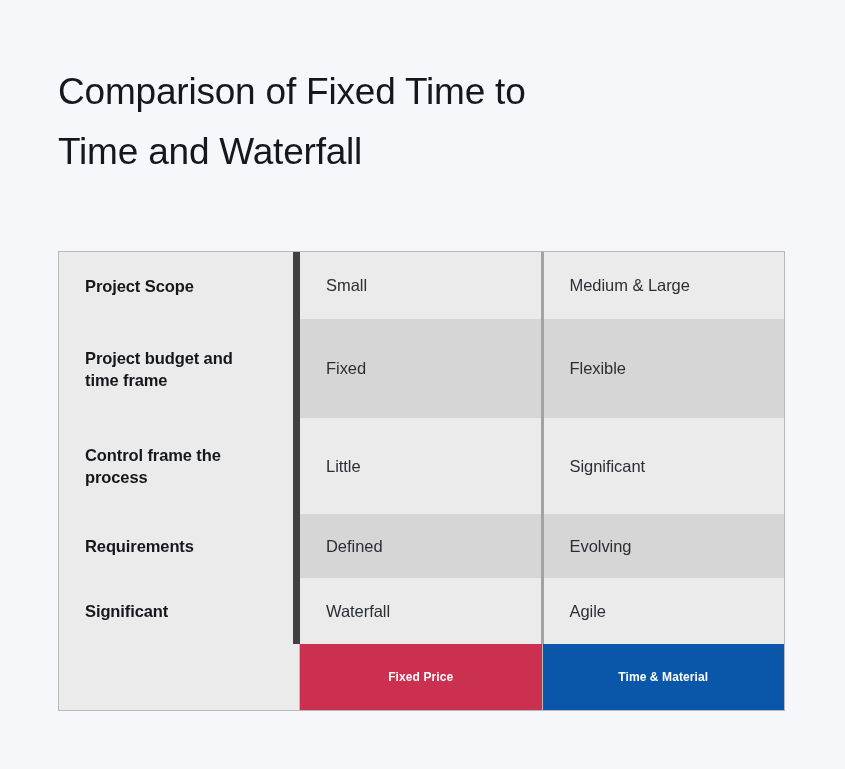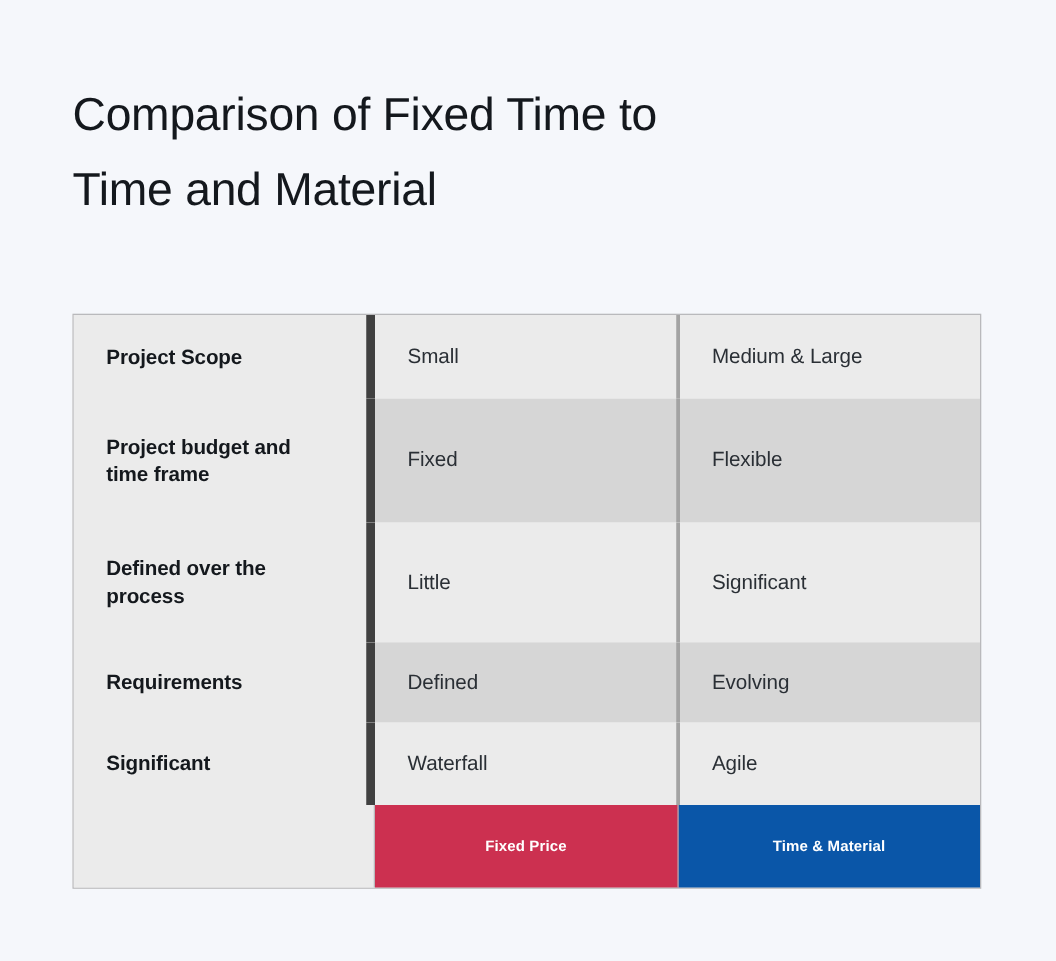--- a/index.html
+++ b/index.html
@@ -136,41 +136,41 @@
     border-right: 1px solid #b9b9bc;
   }
 </style>
 </head>
 <body style="background: rgb(245, 247, 251);">
 
 <div class="page">
 
   <div class="title-block">
     <div class="title-line">Comparison of Fixed Time to</div>
-    <div class="title-line">Time and Material</div>
+    <div class="title-line">Time and Waterfall</div>
   </div>
 
   <div class="comparison-table">
 
     <div class="table-body">
 
       <div class="row row-h1 shade-light">
         <div class="cell cell-label">Project Scope</div>
         <div class="cell cell-value col-left">Small</div>
         <div class="cell cell-value">Medium &amp; Large</div>
       </div>
 
       <div class="row row-h2 shade-dark">
         <div class="cell cell-label">Project budget and time frame</div>
         <div class="cell cell-value col-left">Fixed</div>
         <div class="cell cell-value">Flexible</div>
       </div>
 
       <div class="row row-h3 shade-light">
-        <div class="cell cell-label">Defined over the process</div>
+        <div class="cell cell-label">Control frame the process</div>
         <div class="cell cell-value col-left">Little</div>
         <div class="cell cell-value">Significant</div>
       </div>
 
       <div class="row row-h4 shade-dark">
         <div class="cell cell-label">Requirements</div>
         <div class="cell cell-value col-left">Defined</div>
         <div class="cell cell-value">Evolving</div>
       </div>
 

